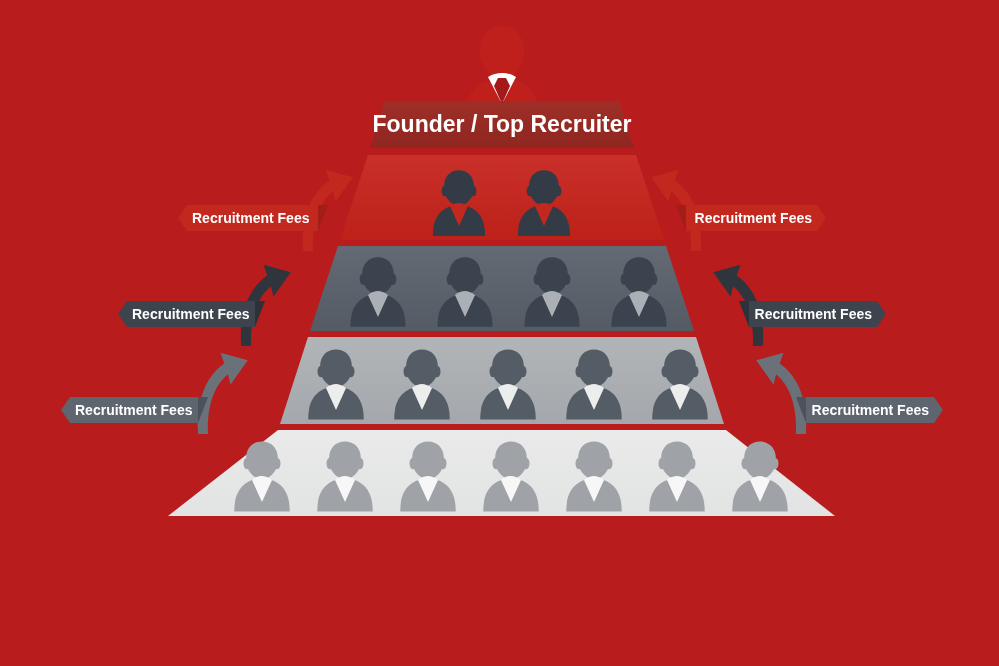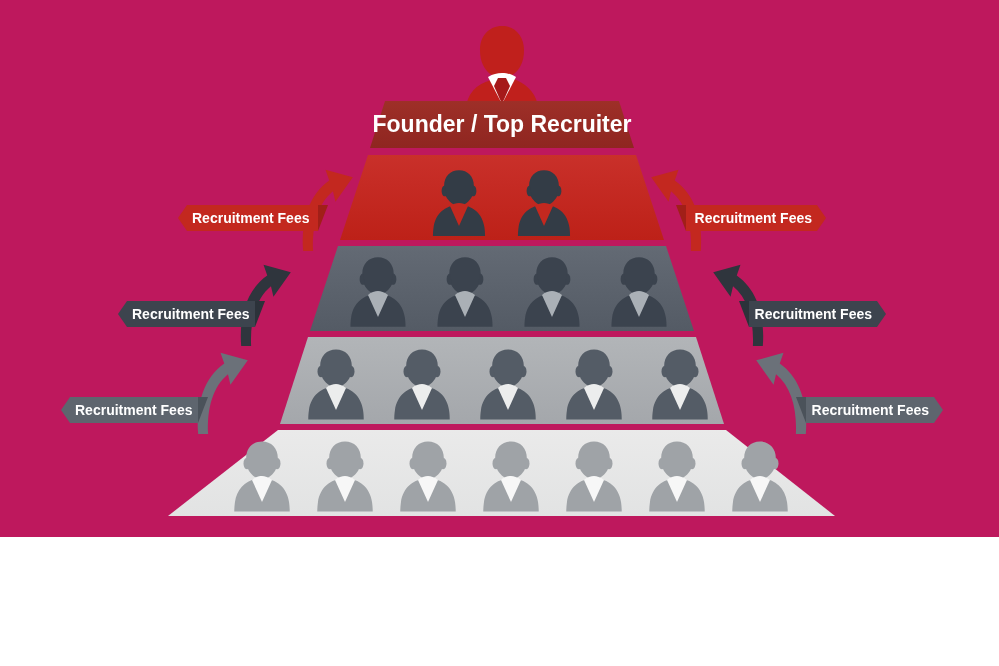--- a/index.html
+++ b/index.html
@@ -9,22 +9,22 @@
   }
   body {
     width: 999px;
     height: 666px;
     overflow: hidden;
     font-family: "Liberation Sans", sans-serif;
   }
   #stage {
     position: relative;
     width: 999px;
-    height: 537px;
-    background: #be185d;
+    height: 666px;
+    background: #b91c1c;
   }
   #diagram {
     position: absolute;
     left: 0;
     top: 0;
     width: 999px;
     height: 666px;
   }
   .tier-label {
     font-family: "Liberation Sans", sans-serif;

